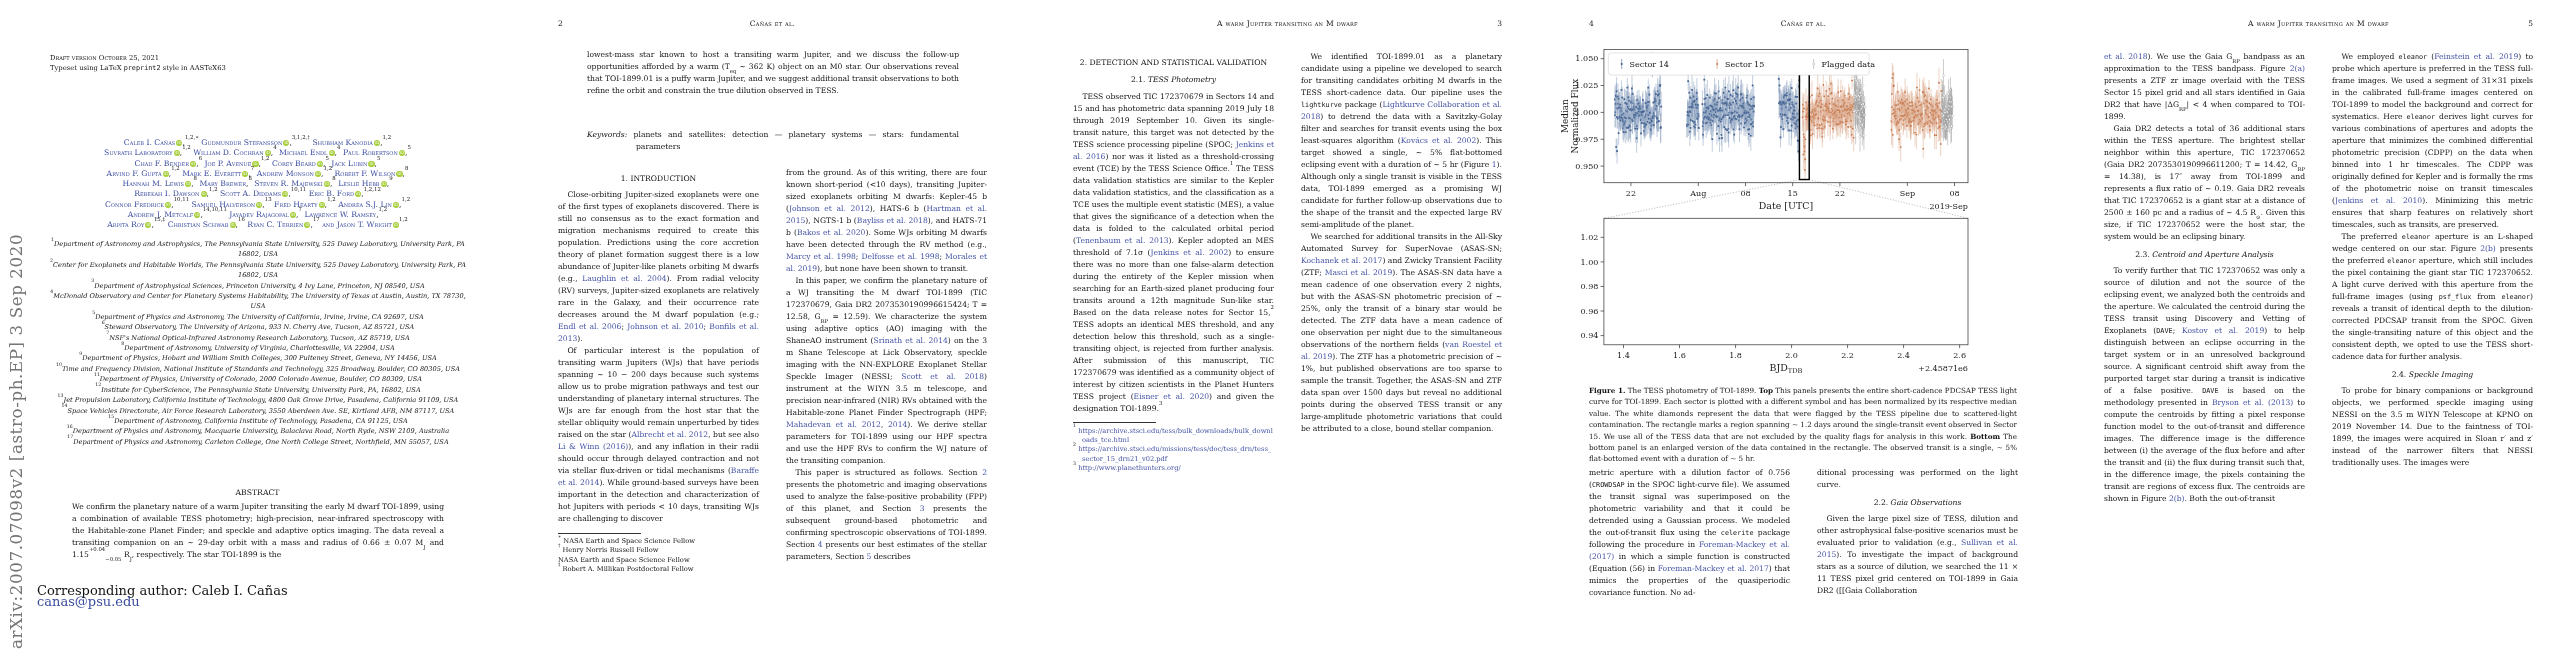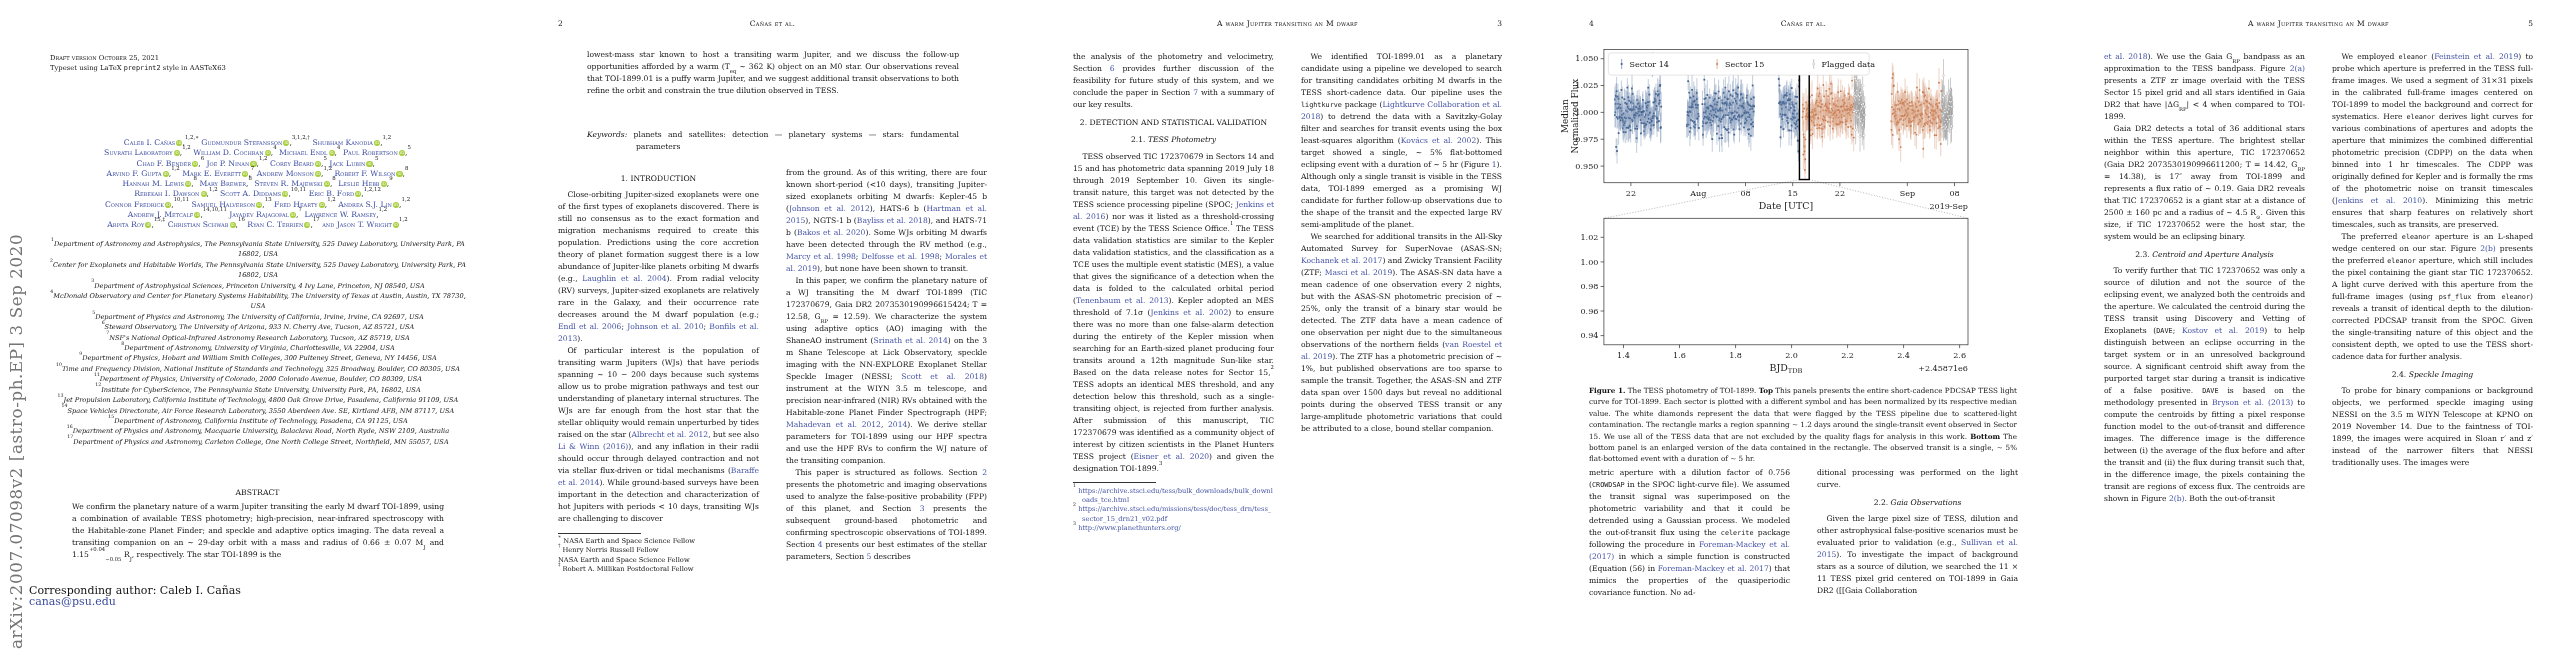--- a/index.html
+++ b/index.html
@@ -27,21 +27,21 @@
   .orcid { display:inline-block; width:6.1px; height:6.1px; border-radius:50%; background:#a6ce39; color:#fff;
            font-size:3.9px; line-height:6.1px; text-align:center; font-family:"DejaVu Sans","Liberation Sans",sans-serif;
            vertical-align:1.1px; margin-left:1.1px; }
   .affils { position:absolute; left:47px; top:239px; width:422px; text-align:center;
             font-style:italic; font-size:6.6px; line-height:10.4px; }
   .affil { margin:0; }
   .affil sup { font-style:normal; }
   .abshead { position:absolute; left:0; top:488px; width:515px; text-align:center; font-size:7.7px; }
   .abstract { position:absolute; left:72px; top:501px; width:372px; text-align:justify;
               font-size:7.6px; line-height:12px; }
-  .corr { position:absolute; left:29px; top:585px; font-size:11px; line-height:11px; }
+  .corr { position:absolute; left:37px; top:585px; font-size:13px; line-height:11px; }
   .email { color:#3c4da0; }
 
   
   .col { position:absolute; width:201px; text-align:justify; font-size:7.6px; line-height:12px; }
   .col p { margin:0; text-indent:9.4px; }
   .col p.noindent { text-indent:0; }
   .sec { text-align:center; margin:5.6px 0 4.4px; }
   .subsec { text-align:center; margin:5.6px 0 4.4px; }
   sup { font-size:70%; line-height:0; position:relative; top:-0.45em; }
   sub { font-size:70%; line-height:0; position:relative; top:0.25em; }
@@ -69,21 +69,21 @@
 
   <div class="page" id="page1">
     <div class="watermark">arXiv:2007.07098v2  [astro-ph.EP]  3 Sep 2020</div>
     <div class="draftblock">
       <div class="draft1">Draft version October 25, 2021</div>
       <div>Typeset using LaTeX <span class="code">preprint2</span> style in AASTeX63</div>
     </div>
     <div class="authors" id="authors">
         <div class="authline"><span class="aname">Caleb I. Cañas</span><span class="orcid">iD</span>,<sup>1,2,∗</sup> <span class="aname">Gudmundur Stefansson</span><span class="orcid">iD</span>,<sup>3,1,2,†</sup> <span class="aname">Shubham Kanodia</span><span class="orcid">iD</span>,<sup>1,2</sup></div>
         <div class="authline"><span class="aname">Suvrath Laboratory</span><span class="orcid">iD</span>,<sup>1,2</sup> <span class="aname">William D. Cochran</span><span class="orcid">iD</span>,<sup>4</sup> <span class="aname">Michael Endl</span><span class="orcid">iD</span>,<sup>4</sup> <span class="aname">Paul Robertson</span><span class="orcid">iD</span>,<sup>5</sup></div>
-        <div class="authline"><span class="aname">Chad F. Bender</span><span class="orcid">iD</span>,<sup>6</sup> <span class="aname">Joe P. Ninan</span><span class="orcid">iD</span>,<sup>1,2</sup> <span class="aname">Corey Beard</span><span class="orcid">iD</span>,<sup>5</sup> <span class="aname">Jack Lubin</span><span class="orcid">iD</span>,<sup>5</sup></div>
+        <div class="authline"><span class="aname">Chad F. Bender</span><span class="orcid">iD</span>,<sup>6</sup> <span class="aname">Joe P. Avenue</span><span class="orcid">iD</span>,<sup>1,2</sup> <span class="aname">Corey Beard</span><span class="orcid">iD</span>,<sup>5</sup> <span class="aname">Jack Lubin</span><span class="orcid">iD</span>,<sup>5</sup></div>
         <div class="authline"><span class="aname">Arvind F. Gupta</span><span class="orcid">iD</span>,<sup>1,2</sup> <span class="aname">Mark E. Everett</span><span class="orcid">iD</span>,<sup>7</sup> <span class="aname">Andrew Monson</span><span class="orcid">iD</span>,<sup>1,2</sup> <span class="aname">Robert F. Wilson</span><span class="orcid">iD</span>,<sup>8</sup></div>
         <div class="authline"><span class="aname">Hannah M. Lewis</span><span class="orcid">iD</span>,<sup>8</sup> <span class="aname">Mary Brewer</span>,<sup>8</sup> <span class="aname">Steven R. Majewski</span><span class="orcid">iD</span>,<sup>8</sup> <span class="aname">Leslie Hebb</span><span class="orcid">iD</span>,<sup>9</sup></div>
         <div class="authline"><span class="aname">Rebekah I. Dawson</span><span class="orcid">iD</span>,<sup>1,2</sup> <span class="aname">Scott A. Diddams</span><span class="orcid">iD</span>,<sup>10,11</sup> <span class="aname">Eric B. Ford</span><span class="orcid">iD</span>,<sup>1,2,12</sup></div>
         <div class="authline"><span class="aname">Connor Fredrick</span><span class="orcid">iD</span>,<sup>10,11</sup> <span class="aname">Samuel Halverson</span><span class="orcid">iD</span>,<sup>13</sup> <span class="aname">Fred Hearty</span><span class="orcid">iD</span>,<sup>1,2</sup> <span class="aname">Andrea S.J. Lin</span><span class="orcid">iD</span>,<sup>1,2</sup></div>
         <div class="authline"><span class="aname">Andrew J. Metcalf</span><span class="orcid">iD</span>,<sup>14,10,11</sup> <span class="aname">Jayadev Rajagopal</span><span class="orcid">iD</span>,<sup>7</sup> <span class="aname">Lawrence W. Ramsey</span>,<sup>1,2</sup></div>
         <div class="authline"><span class="aname">Arpita Roy</span><span class="orcid">iD</span>,<sup>15,‡</sup> <span class="aname">Christian Schwab</span><span class="orcid">iD</span>,<sup>16</sup> <span class="aname">Ryan C. Terrien</span><span class="orcid">iD</span>,<sup>17</sup> <span class="aname">and Jason T. Wright</span><span class="orcid">iD</span><sup>1,2</sup></div>
       </div>
     <div class="affils" id="affils">
         <div class="affil"><sup>1</sup>Department of Astronomy and Astrophysics, The Pennsylvania State University, 525 Davey Laboratory, University Park, PA 16802, USA</div>
         <div class="affil"><sup>2</sup>Center for Exoplanets and Habitable Worlds, The Pennsylvania State University, 525 Davey Laboratory, University Park, PA 16802, USA</div>
@@ -132,21 +132,20 @@
         <p class="noindent">from the ground. As of this writing, there are four known short-period (&lt;10 days), transiting Jupiter-sized exoplanets orbiting M dwarfs: Kepler-45 b (<span class="cite">Johnson et al. 2012</span>), HATS-6 b (<span class="cite">Hartman et al. 2015</span>), NGTS-1 b (<span class="cite">Bayliss et al. 2018</span>), and HATS-71 b (<span class="cite">Bakos et al. 2020</span>). Some WJs orbiting M dwarfs have been detected through the RV method (e.g., <span class="cite">Marcy et al. 1998</span>; <span class="cite">Delfosse et al. 1998</span>; <span class="cite">Morales et al. 2019</span>), but none have been shown to transit.</p>
         <p>In this paper, we confirm the planetary nature of a WJ transiting the M dwarf TOI-1899 (TIC 172370679, Gaia DR2 2073530190996615424; T = 12.58, G<sub>RP</sub> = 12.59). We characterize the system using adaptive optics (AO) imaging with the ShaneAO instrument (<span class="cite">Srinath et al. 2014</span>) on the 3 m Shane Telescope at Lick Observatory, speckle imaging with the NN-EXPLORE Exoplanet Stellar Speckle Imager (NESSI; <span class="cite">Scott et al. 2018</span>) instrument at the WIYN 3.5 m telescope, and precision near-infrared (NIR) RVs obtained with the Habitable-zone Planet Finder Spectrograph (HPF; <span class="cite">Mahadevan et al. 2012</span>, <span class="cite">2014</span>). We derive stellar parameters for TOI-1899 using our HPF spectra and use the HPF RVs to confirm the WJ nature of the transiting companion.</p>
         <p>This paper is structured as follows. Section <span class="cite">2</span> presents the photometric and imaging observations used to analyze the false-positive probability (FPP) of this planet, and Section <span class="cite">3</span> presents the subsequent ground-based photometric and confirming spectroscopic observations of TOI-1899. Section <span class="cite">4</span> presents our best estimates of the stellar parameters, Section <span class="cite">5</span> describes</p>
       </div>
   </div>
 
   <div class="page" id="page3">
     <div class="runhead">A warm Jupiter transiting an M dwarf</div>
     <div class="pn-right">3</div>
     <div class="col" id="p3-left" style="left:43px; top:51px;">
-        <p class="noindent">the analysis of the photometry and velocimetry, Section <span class="cite">6</span> provides further discussion of the feasibility for future study of this system, and we conclude the paper in Section <span class="cite">7</span> with a summary of our key results.</p>
         <div class="sec">2. DETECTION AND STATISTICAL VALIDATION</div>
         <div class="subsec">2.1. <i>TESS Photometry</i></div>
         <p>TESS observed TIC 172370679 in Sectors 14 and 15 and has photometric data spanning 2019 July 18 through 2019 September 10. Given its single-transit nature, this target was not detected by the TESS science processing pipeline (SPOC; <span class="cite">Jenkins et al. 2016</span>) nor was it listed as a threshold-crossing event (TCE) by the TESS Science Office.<sup>1</sup> The TESS data validation statistics are similar to the Kepler data validation statistics, and the classification as a TCE uses the multiple event statistic (MES), a value that gives the significance of a detection when the data is folded to the calculated orbital period (<span class="cite">Tenenbaum et al. 2013</span>). Kepler adopted an MES threshold of 7.1σ (<span class="cite">Jenkins et al. 2002</span>) to ensure there was no more than one false-alarm detection during the entirety of the Kepler mission when searching for an Earth-sized planet producing four transits around a 12th magnitude Sun-like star. Based on the data release notes for Sector 15,<sup>2</sup> TESS adopts an identical MES threshold, and any detection below this threshold, such as a single-transiting object, is rejected from further analysis. After submission of this manuscript, TIC 172370679 was identified as a community object of interest by citizen scientists in the Planet Hunters TESS project (<span class="cite">Eisner et al. 2020</span>) and given the designation TOI-1899.<sup>3</sup></p>
         <div class="fnblock">
           <div class="fnrule"></div>
           <div class="fn"><sup>1</sup> <span class="fnurl">https://archive.stsci.edu/tess/bulk_downloads/bulk_downloads_tce.html</span></div>
           <div class="fn"><sup>2</sup> <span class="fnurl">https://archive.stsci.edu/missions/tess/doc/tess_drn/tess_sector_15_drn21_v02.pdf</span></div>
           <div class="fn"><sup>3</sup> <span class="fnurl">http://www.planethunters.org/</span></div>
         </div>
       </div>

